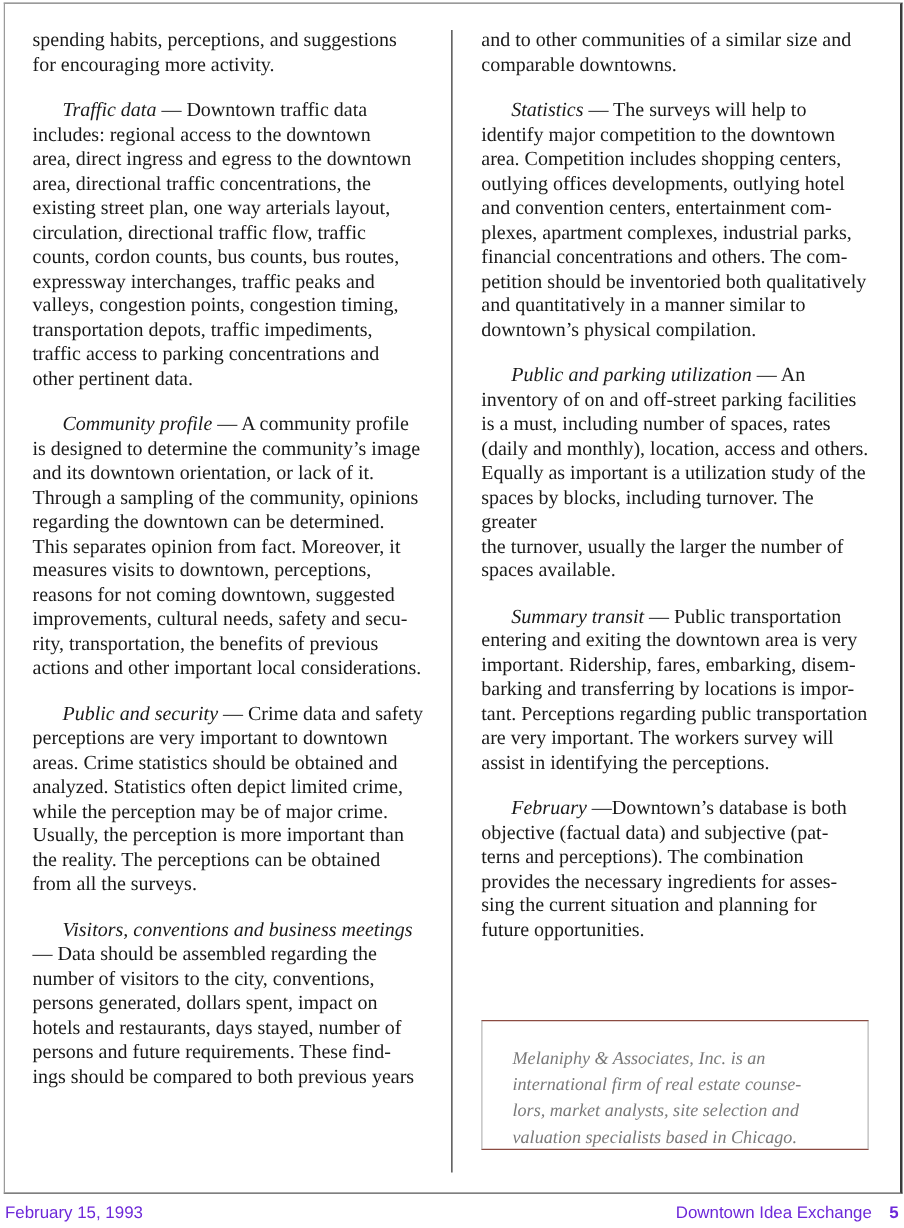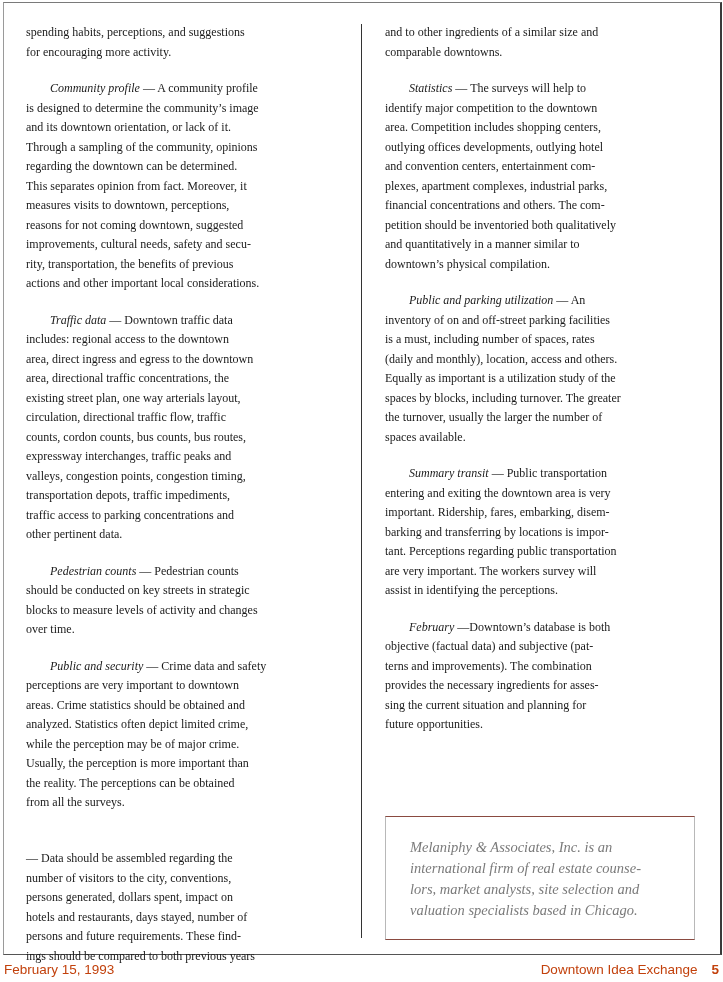--- a/index.html
+++ b/index.html
@@ -14,105 +14,101 @@
       border-left: 1px solid #9a9a9a;
       border-right: 2px solid #3a3a3a;
       border-bottom: 1px solid #555;
     }
     .divider {
       position: absolute; left: 361px; top: 24px; width: 1px; height: 914px;
       background: #333;
     }
     .col {
       position: absolute; top: 23px;
-      font-size: 12px; line-height: 19.5px;
+      font-size: 16px; line-height: 19.5px;
     }
     .col.left { left: 26px; width: 315px; }
     .col.right { left: 385px; width: 310px; }
     .col p { margin: 0 0 17px 0; white-space: pre-line; }
     .col p.cont { text-indent: 0; }
     .col p.para { text-indent: 24px; }
     .heading { font-style: italic; }
     .callout {
-      position: absolute; left: 385px; top: 816px; width: 310px; height: 124px;
+      position: absolute; left: 385px; top: 816px; width: 310px; height: 104px;
       border-top: 1px solid #8a4a40;
       border-bottom: 1px solid #8a4a40;
       border-left: 1px solid #b8b8b8;
       border-right: 1px solid #b8b8b8;
       box-sizing: border-box;
     }
     .callout p {
       margin: 20px 0 0 24px; width: 270px;
       font-style: italic; font-size: 14.5px; line-height: 21px;
       color: #7a7a7a; white-space: pre-line;
     }
     .footer {
       position: absolute; top: 962px;
       font-family: "Liberation Sans", "DejaVu Sans", sans-serif;
-      font-size: 13.5px; color: #c2410c;
+      font-size: 13.5px; color: #6d28d9;
     }
     .footer.left { left: 4px; }
     .footer.right { right: 4px; text-align: right; }
     .footer .pageno { font-weight: bold; margin-left: 14px; }
   </style>
 </head>
 <body>
 
 <div class="frame"></div>
 <div class="divider"></div>
 
 <div class="col left">
   <p class="cont">spending habits, perceptions, and suggestions
 for encouraging more activity.</p>
-  <p class="para"><span class="heading">Community profile</span><span> — A community profile
-is designed to determine the community’s image
-and its downtown orientation, or lack of it.
-Through a sampling of the community, opinions
-regarding the downtown can be determined.
-This separates opinion from fact.  Moreover, it
-measures visits to downtown, perceptions,
-reasons for not coming downtown, suggested
-improvements, cultural needs, safety and secu-
-rity, transportation, the benefits of previous
-actions and other important local considerations.</span></p>
   <p class="para"><span class="heading">Traffic data</span><span> — Downtown traffic data
 includes:  regional access to the downtown
 area, direct ingress and egress to the downtown
 area, directional traffic concentrations, the
 existing street plan, one way arterials layout,
 circulation, directional traffic flow, traffic
 counts, cordon counts, bus counts, bus routes,
 expressway interchanges, traffic peaks and
 valleys, congestion points, congestion timing,
 transportation depots, traffic impediments,
 traffic access to parking concentrations and
 other pertinent data.</span></p>
-  <p class="para"><span class="heading">Pedestrian counts</span><span> — Pedestrian counts
-should be conducted on key streets in strategic
-blocks to measure levels of activity and changes
-over time.</span></p>
+  <p class="para"><span class="heading">Community profile</span><span> — A community profile
+is designed to determine the community’s image
+and its downtown orientation, or lack of it.
+Through a sampling of the community, opinions
+regarding the downtown can be determined.
+This separates opinion from fact.  Moreover, it
+measures visits to downtown, perceptions,
+reasons for not coming downtown, suggested
+improvements, cultural needs, safety and secu-
+rity, transportation, the benefits of previous
+actions and other important local considerations.</span></p>
   <p class="para"><span class="heading">Public and security</span><span> — Crime data and safety
 perceptions are very important to downtown
 areas.  Crime statistics should be obtained and
 analyzed.  Statistics often depict limited crime,
 while the perception may be of major crime.
 Usually, the perception is more important than
 the reality.  The perceptions can be obtained
 from all the surveys.</span></p>
-  <p class="para"><span>
+  <p class="para"><span class="heading">Visitors, conventions and business meetings</span><span>
 — Data should be assembled regarding the
 number of visitors to the city, conventions,
 persons generated, dollars spent, impact on
 hotels and restaurants, days stayed, number of
 persons and future requirements.  These find-
 ings should be compared to both previous years</span></p>
 </div>
 
 <div class="col right">
-  <p class="cont">and to other ingredients of a similar size and
+  <p class="cont">and to other communities of a similar size and
 comparable downtowns.</p>
   <p class="para"><span class="heading">Statistics</span><span> — The surveys will help to
 identify major competition to the downtown
 area.  Competition includes shopping centers,
 outlying offices developments, outlying hotel
 and convention centers, entertainment com-
 plexes, apartment complexes, industrial parks,
 financial concentrations and others.  The com-
 petition should be inventoried both qualitatively
 and quantitatively in a manner similar to
@@ -127,21 +123,21 @@
 spaces available.</span></p>
   <p class="para"><span class="heading">Summary transit</span><span> — Public transportation
 entering and exiting the downtown area is very
 important.  Ridership, fares, embarking, disem-
 barking and transferring by locations is impor-
 tant.  Perceptions regarding public transportation
 are very important.  The workers survey will
 assist in identifying the perceptions.</span></p>
   <p class="para"><span class="heading">February</span><span> —Downtown’s database is both
 objective (factual data) and subjective (pat-
-terns and improvements).  The combination
+terns and perceptions).  The combination
 provides the necessary ingredients for asses-
 sing the current situation and planning for
 future opportunities.</span></p>
 </div>
 
 <div class="callout">
   <p>Melaniphy &amp; Associates, Inc. is an
 international firm of real estate counse-
 lors, market analysts, site selection and
 valuation specialists based in Chicago.</p>

